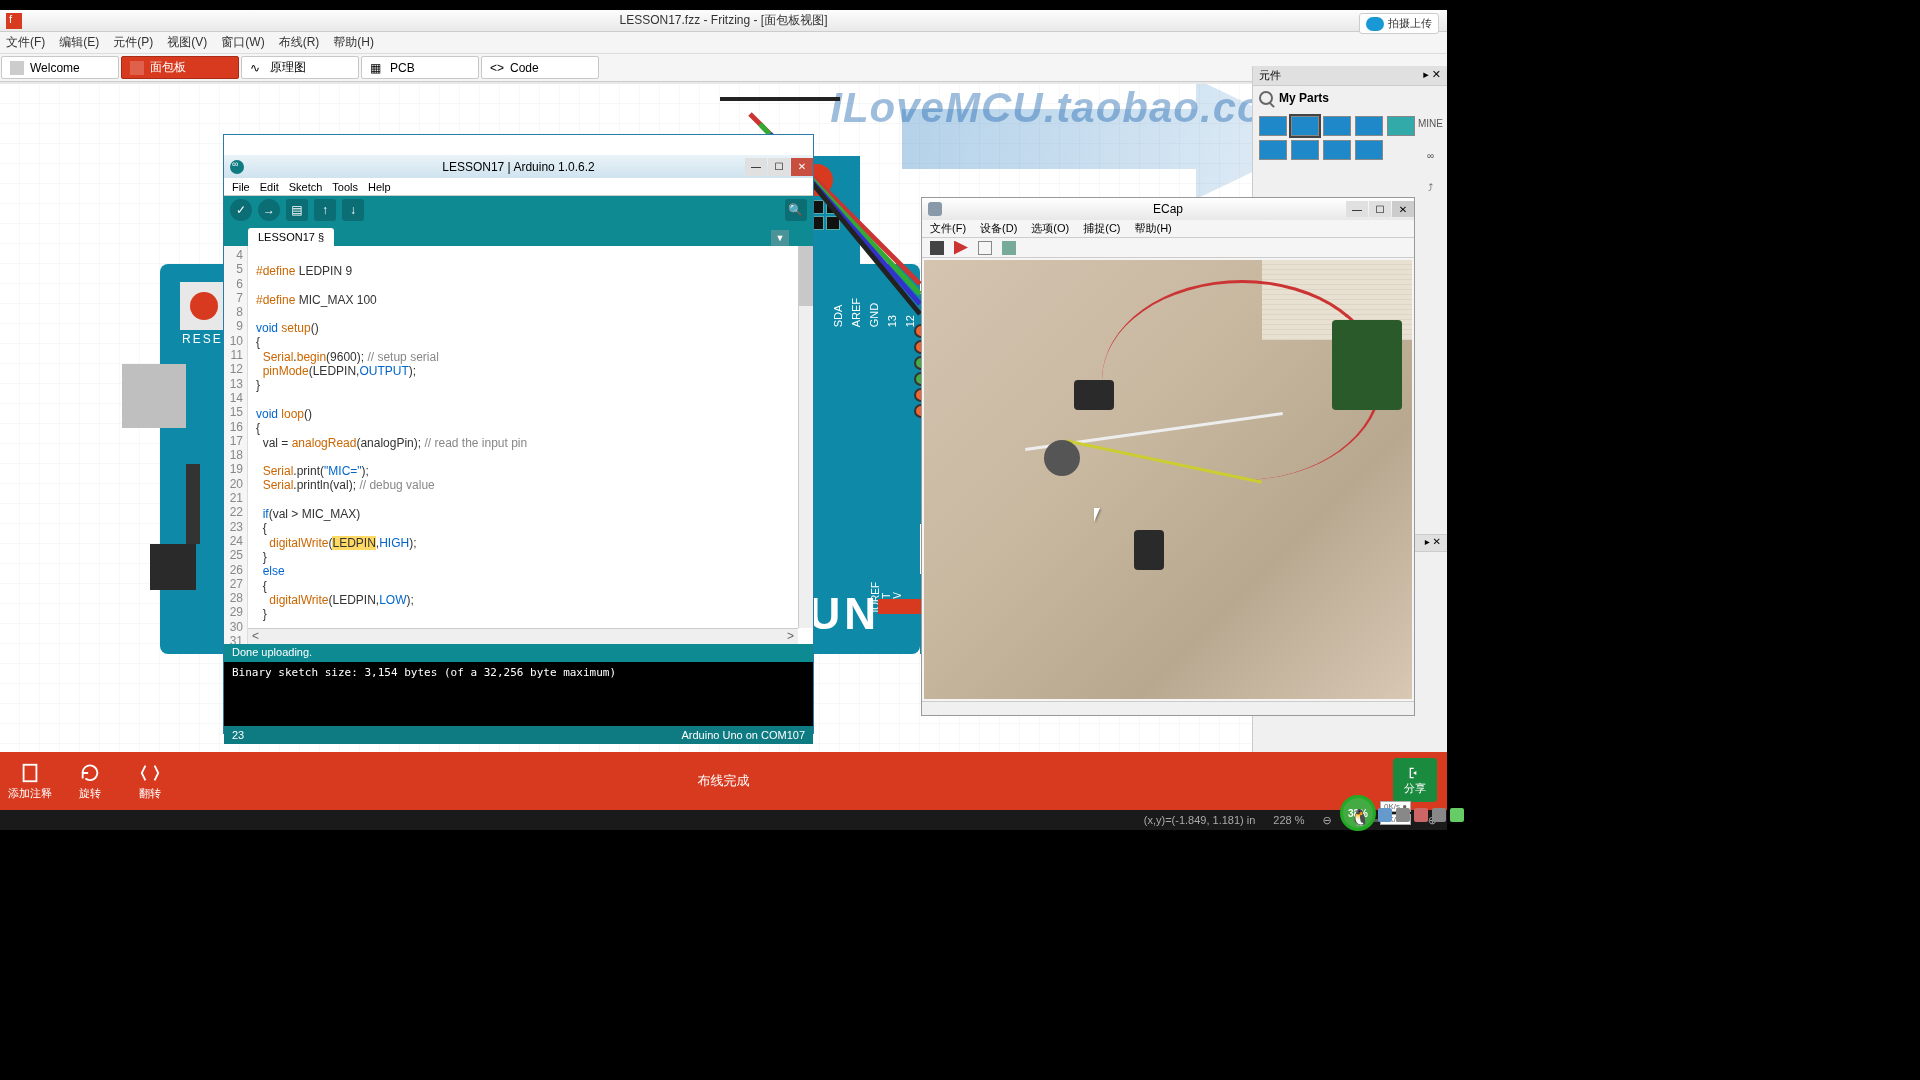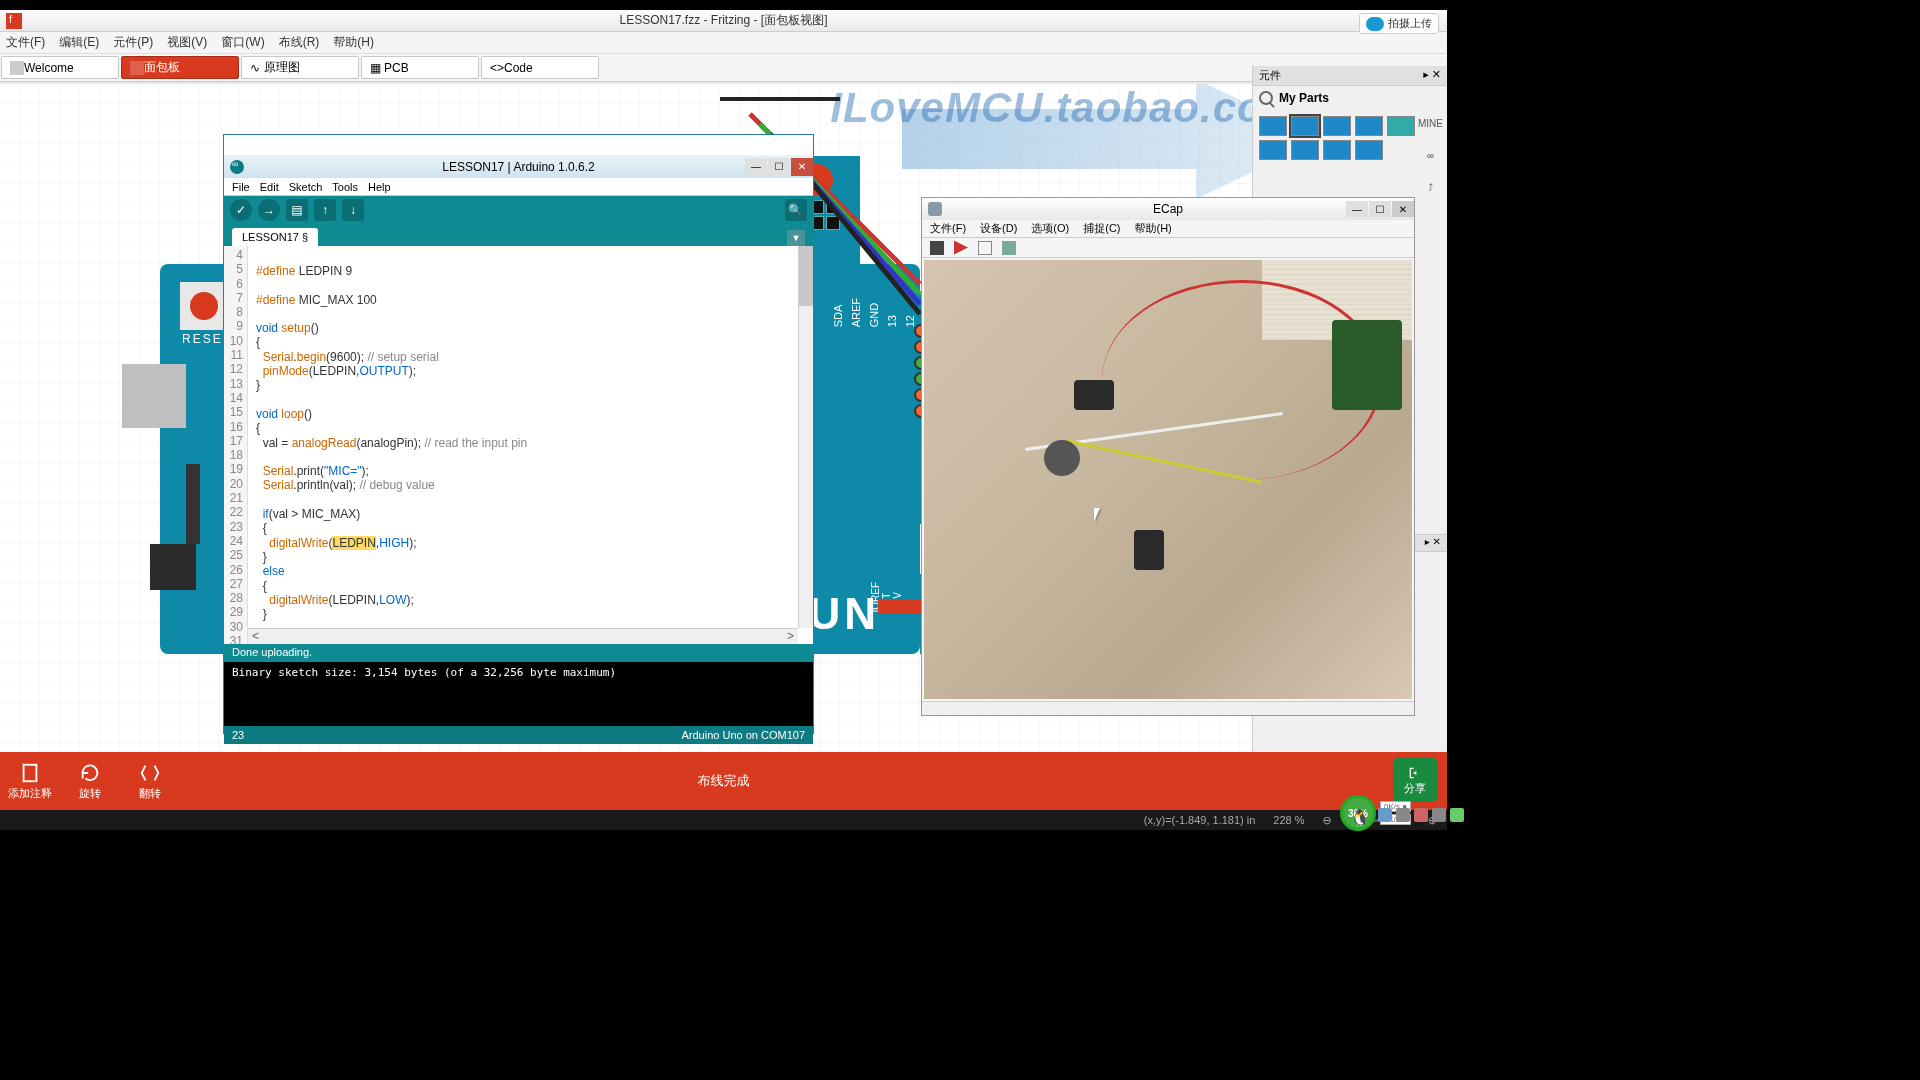--- a/index.html
+++ b/index.html
@@ -9,21 +9,21 @@
 .titlebar .app-icon { width: 16px; height: 16px; background: #d73a1f; margin: 0 6px; position: relative; }
 .titlebar .app-icon::after { content:"f"; color:#fff; font-size:11px; position:absolute; left:3px; top:0;}
 .titlebar .title { position:absolute; left:50%; transform:translateX(-50%); font-size:12px; color:#333;}
 .titlebar .winbtns { position:absolute; right:0; display:flex; }
 .titlebar .winbtns div { width:26px; height:18px; display:flex; align-items:center; justify-content:center; font-size:11px; color:#444; }
 .menubar { height: 22px; background:#f5f5f5; display:flex; align-items:center; padding:0 6px; gap:14px; font-size:12px; border-bottom:1px solid #ddd;}
 .menubar span { color:#333; }
 .upload-btn { position:absolute; right:8px; top:3px; display:flex; align-items:center; gap:4px; background:#fff; border:1px solid #ccc; border-radius:3px; padding:2px 6px; font-size:11px;}
 .upload-btn .cloud { width:18px; height:14px; background:#1899d6; border-radius:7px;}
 .tabs-row { height:28px; background:#f5f5f5; display:flex; align-items:stretch; border-bottom:1px solid #ccc;}
-.tabs-row .tab { width:118px; border:1px solid #c8c8c8; margin:2px 1px; background:#fff; display:flex; align-items:center; padding:0 8px; font-size:12px; border-radius:2px;}
+.tabs-row .tab { width:118px; border:1px solid #c8c8c8; margin:2px 1px; background:#fff; display:flex; align-items:center; padding:0 8px; font-size:12px; gap:6px; border-radius:2px;}
 .tabs-row .tab.active { background:#d73a1f; color:#fff; border-color:#a82c16;}
 .tabs-row .tab .ticon { width:14px; height:14px; display:inline-block;}
 .canvas-area { position:absolute; left:0; top:74px; right:195px; bottom:58px; background:repeating-linear-gradient(#fff,#fff 19px,#f0f0f0 20px), repeating-linear-gradient(90deg,#fff,#fff 19px,#f0f0f0 20px); background-blend-mode:multiply; overflow:hidden;}
 .watermark { position:absolute; right:-50px; top:0; font-size:42px; color:#2a6fb5; opacity:0.45; font-style:italic; font-weight:bold; letter-spacing:1px;}
 .watermark-arrow { position:absolute; right:-70px; top:-20px; width:420px; height:150px; background:linear-gradient(100deg, rgba(66,140,200,0.4), rgba(66,140,200,0.15)); clip-path: polygon(0 30%, 70% 30%, 70% 10%, 100% 50%, 70% 90%, 70% 70%, 0 70%);}
 .arduino-board { position:absolute; left:160px; top:180px; width:760px; height:390px; background:#0e8aa8; border-radius:8px;}
 .arduino-board .lbl { position:absolute; color:#fff; font-weight:bold; font-size:44px; letter-spacing:4px; bottom:15px; right:40px;}
 .arduino-board .reset-btn { position:absolute; left:20px; top:18px; width:48px; height:48px; background:#e8e8e8; display:flex; align-items:center; justify-content:center;}
 .arduino-board .reset-btn .c{ width:28px; height:28px; background:#d73a1f; border-radius:50%;}
 .arduino-board .reset-txt{ position:absolute; left:22px; top:68px; font-size:12px; color:#fff; letter-spacing:2px;}
@@ -67,21 +67,21 @@
 .ide .tb .ai::after{content:"∞"; color:#fff; font-size:9px; position:absolute; left:2px; top:-1px;}
 .ide .tb .tt{ position:absolute; left:50%; transform:translateX(-50%); font-size:12px;}
 .ide .tb .wb{ position:absolute; right:0; display:flex;}
 .ide .tb .wb div{ width:22px; height:18px; display:flex; align-items:center; justify-content:center; font-size:10px; background:#e0e0e0; margin-left:1px;}
 .ide .tb .wb .cl{ background:#c84f3f; color:#fff;}
 .ide .mn{ height:18px; display:flex; gap:10px; padding:0 8px; font-size:11px; align-items:center; border-bottom:1px solid #ccc;}
 .ide .tbar{ height:28px; background:#0e8a92; display:flex; align-items:center; padding:0 6px; gap:6px;}
 .ide .tbar .ib{ width:22px; height:22px; background:#0b6e74; border-radius:3px; display:flex; align-items:center; justify-content:center; color:#fff; font-size:12px;}
 .ide .tbar .ib.r{ border-radius:50%;}
 .ide .tbar .sp{ flex:1;}
-.ide .tabstrip{ height:22px; background:#0e8a92; display:flex; align-items:flex-end; padding:0 8px;}
+.ide .tabstrip{ height:22px; background:#0e8a92; display:flex; align-items:flex-end; padding:0 24px;}
 .ide .tabstrip .stab{ background:#fff; padding:3px 10px; font-size:11px; border-radius:3px 3px 0 0;}
 .ide .tabstrip .dd{ margin-left:auto; width:18px; height:16px; background:#4a9399; color:#fff; display:flex; align-items:center; justify-content:center; font-size:9px;}
 .ide .code{ height:398px; overflow:hidden; display:flex; font-family:Consolas,monospace; font-size:12px; line-height:14.3px; background:#fff; position:relative;}
 .ide .gut{ width:24px; background:#f5f5f5; text-align:right; padding:2px 4px 2px 0; color:#888; border-right:1px solid #ddd;}
 .ide .txt{ flex:1; padding:18px 8px; white-space:pre; color:#333;}
 .ide .sbv{ position:absolute; right:0; top:0; width:15px; bottom:16px; background:#efefef; border-left:1px solid #ccc;}
 .ide .sbv .th{ position:absolute; top:0; width:100%; height:60px; background:#c8c8c8;}
 .ide .sbh{ position:absolute; left:24px; right:15px; bottom:0; height:16px; background:#efefef; border-top:1px solid #ccc;}
 .kw{ color:#0066cc;} .ty{ color:#cc6600;} .fn{ color:#cc6600;} .st{ color:#0066cc;} .cm{ color:#888;} .hl{ background:#ffd966;}
 .ide .stat{ height:18px; background:#0e8a92; color:#fff; font-size:11px; padding:2px 8px;}

